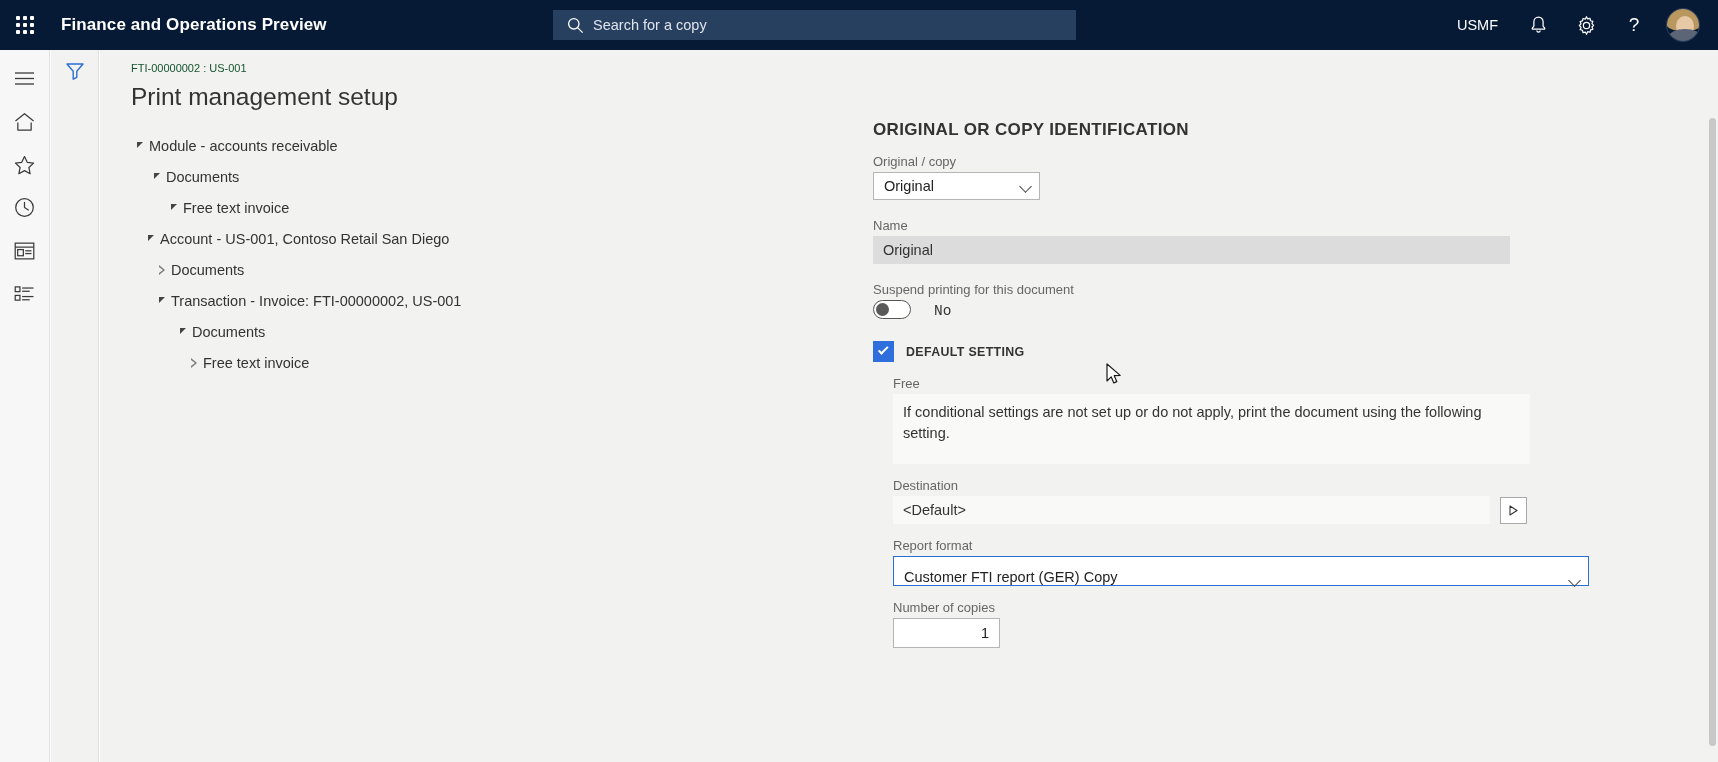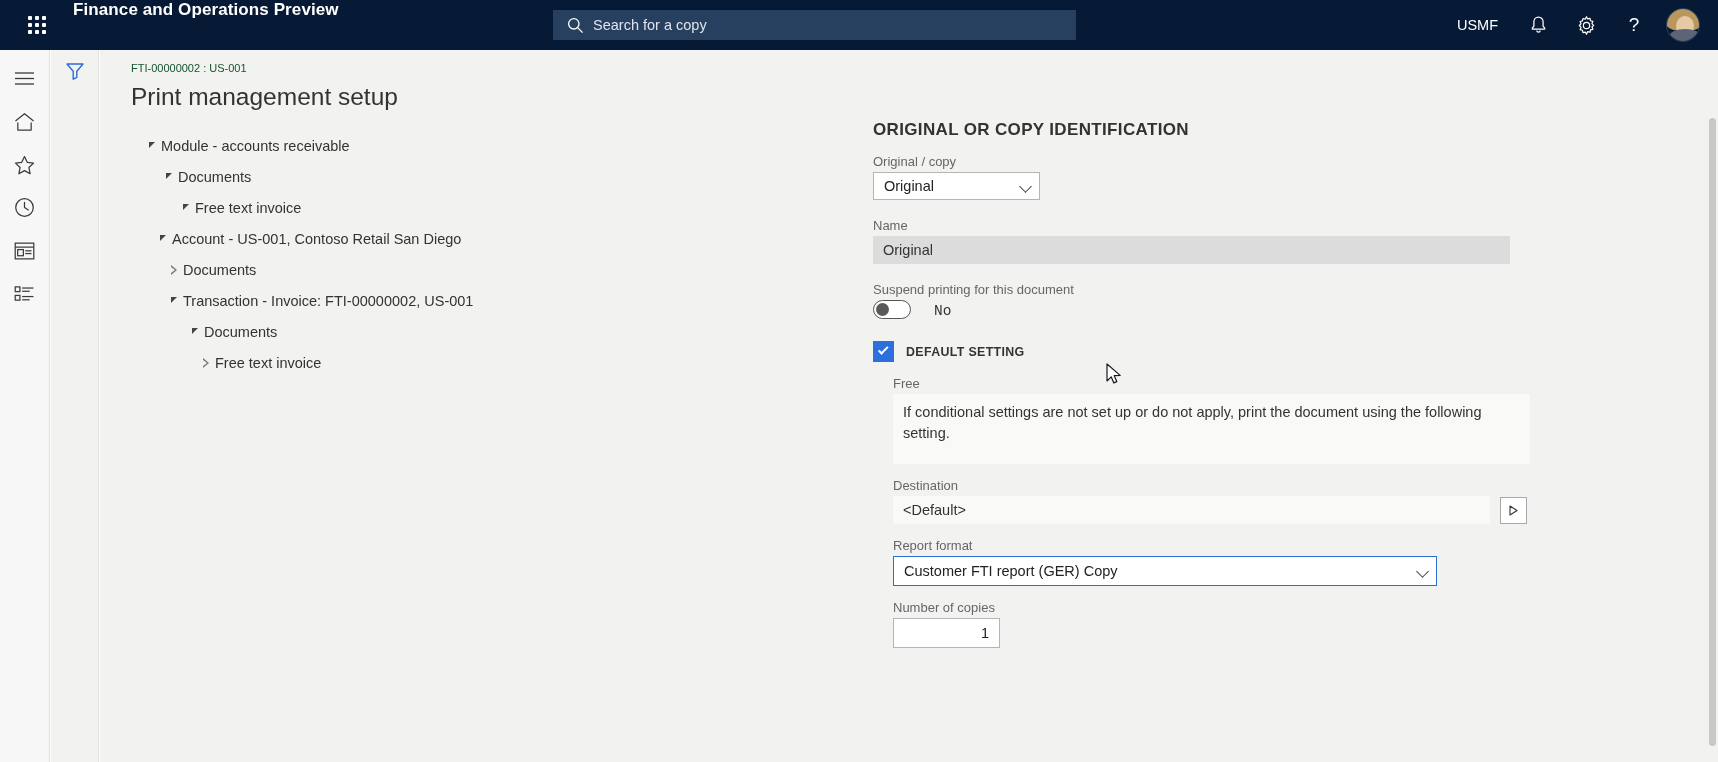--- a/index.html
+++ b/index.html
@@ -9,21 +9,21 @@
     background: #ffffff;
     overflow: hidden;
   }
   body { position: relative; }
 
   
   .topnav {
     position: absolute; top: 0; left: 0;
     width: 1718px; height: 50px;
     background: #061A36;
-    display: flex;  padding-left: 12px;
+    display: flex; align-items: center;
   }
   .waffle {
     width: 50px; height: 50px;
     display: flex; align-items: center; justify-content: center;
     cursor: pointer;
   }
   .waffle-grid {
     display: grid; grid-template-columns: repeat(3, 4px);
     grid-template-rows: repeat(3, 4px); gap: 3px;
   }
@@ -111,21 +111,21 @@
   .breadcrumb {
     position: absolute; left: 31px; top: 12px;
     font-size: 11px; color: #14532d; white-space: nowrap;
   }
   .page-title {
     position: absolute; left: 31px; top: 33px;
     font-size: 24.5px; color: #333333; font-weight: normal; white-space: nowrap;
   }
 
   
-  .tree { position: absolute; left: 12px; top: 80px; width: 760px; }
+  .tree { position: absolute; left: 0px; top: 80px; width: 760px; }
   .tree-row {
     position: relative; height: 31px;
     display: flex; align-items: center;
     cursor: pointer;
   }
   .tree-row.selected { background: #cfdcf5; }
   .tw {
     width: 18px; height: 31px; flex: 0 0 18px;
     display: flex; align-items: center; justify-content: center;
   }
@@ -229,23 +229,23 @@
   .dest-btn {
     width: 27px; height: 27px; background: #ffffff;
     border: 1px solid #a9a9a9;
     display: flex; align-items: center; justify-content: center; cursor: pointer;
   }
   .play-tri-outline {
     width: 9px; height: 10px; position: relative;
   }
   .play-tri-outline svg { display: block; }
   .combo-focus {
-    width: 544px; height: 30px; background: #ffffff;
+    width: 696px; height: 30px; background: #ffffff;
     border: 1.6px solid #2a6fd4;
-    display: flex; align-items: center; justify-content: space-between;
+    display: flex; align-items: flex-end; justify-content: space-between;
     padding: 0 8px 0 10px; cursor: pointer;
   }
   .combo-focus .v { font-size: 14.5px; color: #222222; }
   .num-input {
     width: 107px; height: 30px; background: #ffffff;
     border: 1px solid #b5b5b5;
     display: flex; align-items: center; justify-content: flex-end;
     padding-right: 10px; font-size: 14.5px; color: #222222; cursor: text;
   }
   .footer-input {

